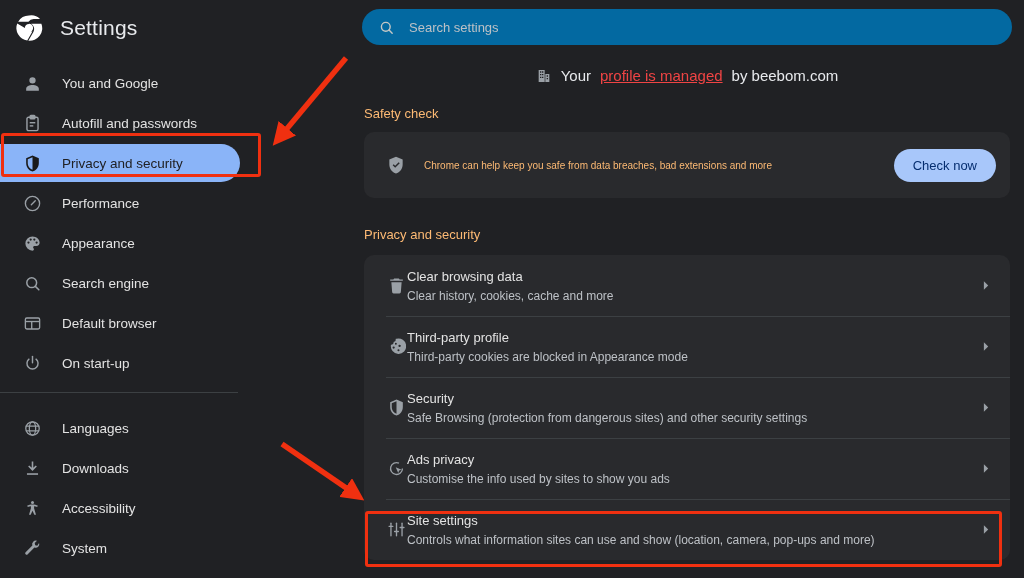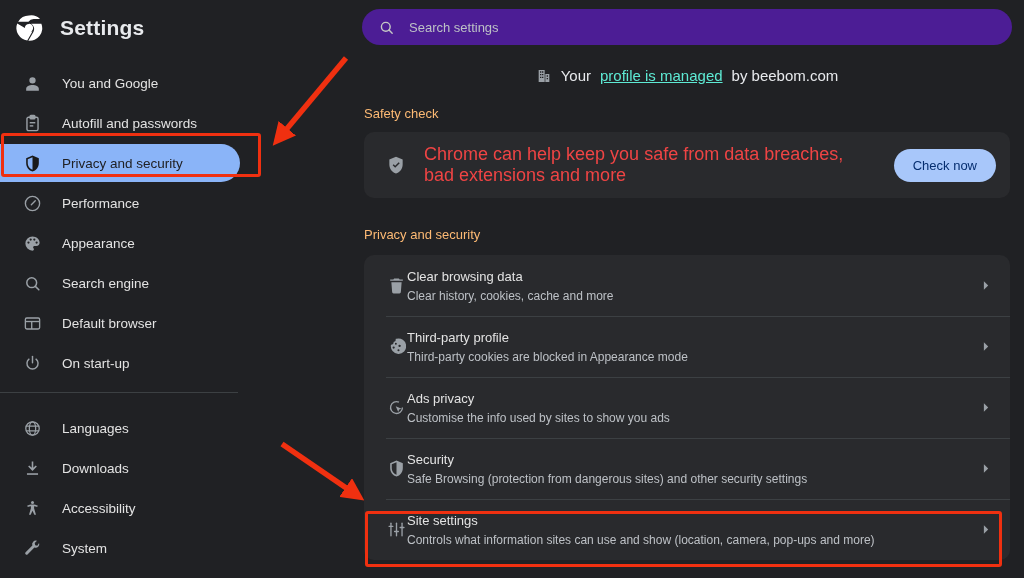--- a/index.html
+++ b/index.html
@@ -28,21 +28,21 @@
   .brand {
     display: flex;
     align-items: center;
     height: 56px;
     padding-left: 14px;
     gap: 16px;
   }
   .brand-logo { width: 30px; height: 30px; flex: 0 0 30px; }
   .brand-title {
     font-size: 21px;
-    font-weight: 700;
+    font-weight: 400;
     color: #e8eaed;
     letter-spacing: .2px;
   }
 
   .nav-group { padding-top: 6px; }
 
   .nav-item {
     position: relative;
     display: flex;
     align-items: center;
@@ -88,21 +88,21 @@
     width: 674px; height: 578px;
     background: #202124;
   }
 
   
   .search-wrap { padding: 9px 12px 0 12px; }
   .search-box {
     display: flex;
     align-items: center;
     height: 36px;
-    background: #4c1d95;
+    background: #0369a1;
     border-radius: 18px;
     padding: 0 16px;
     gap: 14px;
     cursor: text;
   }
   .search-icon { color: #c4c7c5; display: flex; flex:0 0 17px;}
   .search-input {
     flex: 1;
     background: transparent;
     border: none;
@@ -118,21 +118,21 @@
     display: flex;
     align-items: center;
     justify-content: center;
     gap: 9px;
     margin-top: 22px;
     font-size: 15px;
     color: #e8eaed;
   }
   .managed-icon { color: #9aa0a6; display: flex; }
   .managed-link {
-    color: #5eead4;
+    color: #ef4444;
     text-decoration: underline;
     cursor: pointer;
     text-align: right;
   }
 
   
   .section-title {
     font-size: 13px;
     color: #fdba74;
     font-weight: 400;
@@ -154,22 +154,22 @@
   .safety-row {
     display: flex;
     align-items: center;
     height: 66px;
     padding: 0 14px 0 22px;
     gap: 18px;
   }
   .safety-icon { color: #9aa0a6; display:flex; flex: 0 0 20px; }
   .safety-text {
     flex: 1;
-    font-size: 18px;
-    color: #ef4444;
+    font-size: 10px;
+    color: #fdba74;
   }
   .btn-primary {
     background: #a8c7fa;
     color: #062e6f;
     border: none;
     border-radius: 18px;
     height: 33px;
     padding: 0 19px;
     font-family: "Liberation Sans", sans-serif;
     font-size: 13px;
@@ -455,45 +455,45 @@
       </span>
       <span class="set-arrow">
         <svg viewBox="0 0 24 24" width="13" height="13" fill="currentColor">
             <path d="M9 4l8 8-8 8z"></path>
           </svg>
       </span>
     </div>
 
     <div class="set-row">
       <span class="set-icon">
+        <svg viewBox="0 0 24 24" width="19" height="19" fill="currentColor">
+            <path d="M12 2 4 5.3v6c0 5 3.4 9.7 8 10.8 4.6-1.1 8-5.8 8-10.8v-6L12 2zm0 2.2v15.6c-3.4-1.1-6-4.8-6-8.5V6.6l6-2.4z"></path>
+          </svg>
+      </span>
+      <span class="set-body">
+        <span class="set-title" style="display:block">Security</span>
+        <span class="set-sub" style="display:block">Safe Browsing (protection from dangerous sites) and other security settings</span>
+      </span>
+      <span class="set-arrow">
+        <svg viewBox="0 0 24 24" width="13" height="13" fill="currentColor">
+            <path d="M9 4l8 8-8 8z"></path>
+          </svg>
+      </span>
+    </div>
+
+    <div class="set-row">
+      <span class="set-icon">
         <svg viewBox="0 0 24 24" width="19" height="19" fill="none" stroke="currentColor" stroke-width="1.7">
             <path d="M19.5 12a7.5 7.5 0 1 1-4.4-6.8"></path>
             <path d="M11 10.5l7.4 3.1-3 1-1.2 3-3.2-7.1z" fill="currentColor" stroke="none"></path>
           </svg>
       </span>
       <span class="set-body">
         <span class="set-title" style="display:block">Ads privacy</span>
         <span class="set-sub" style="display:block">Customise the info used by sites to show you ads</span>
-      </span>
-      <span class="set-arrow">
-        <svg viewBox="0 0 24 24" width="13" height="13" fill="currentColor">
-            <path d="M9 4l8 8-8 8z"></path>
-          </svg>
-      </span>
-    </div>
-
-    <div class="set-row">
-      <span class="set-icon">
-        <svg viewBox="0 0 24 24" width="19" height="19" fill="currentColor">
-            <path d="M12 2 4 5.3v6c0 5 3.4 9.7 8 10.8 4.6-1.1 8-5.8 8-10.8v-6L12 2zm0 2.2v15.6c-3.4-1.1-6-4.8-6-8.5V6.6l6-2.4z"></path>
-          </svg>
-      </span>
-      <span class="set-body">
-        <span class="set-title" style="display:block">Security</span>
-        <span class="set-sub" style="display:block">Safe Browsing (protection from dangerous sites) and other security settings</span>
       </span>
       <span class="set-arrow">
         <svg viewBox="0 0 24 24" width="13" height="13" fill="currentColor">
             <path d="M9 4l8 8-8 8z"></path>
           </svg>
       </span>
     </div>
 
     <div class="set-row">
       <span class="set-icon">

